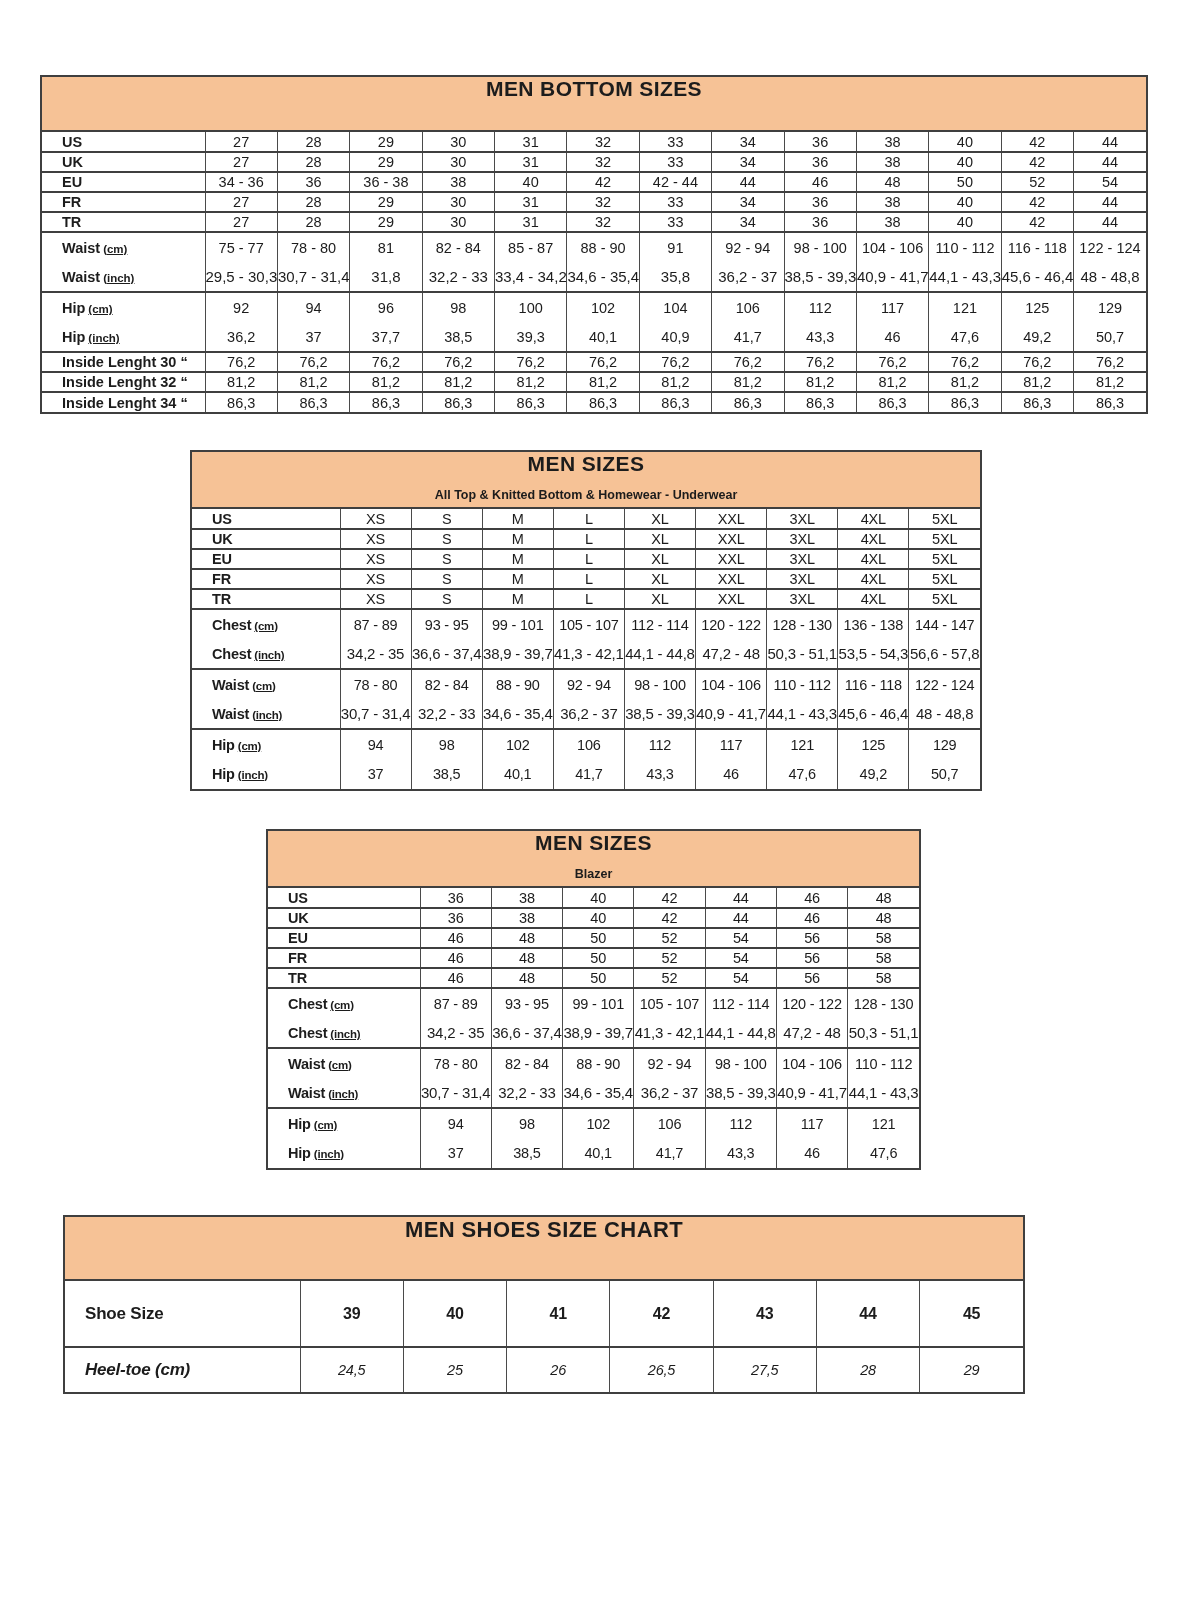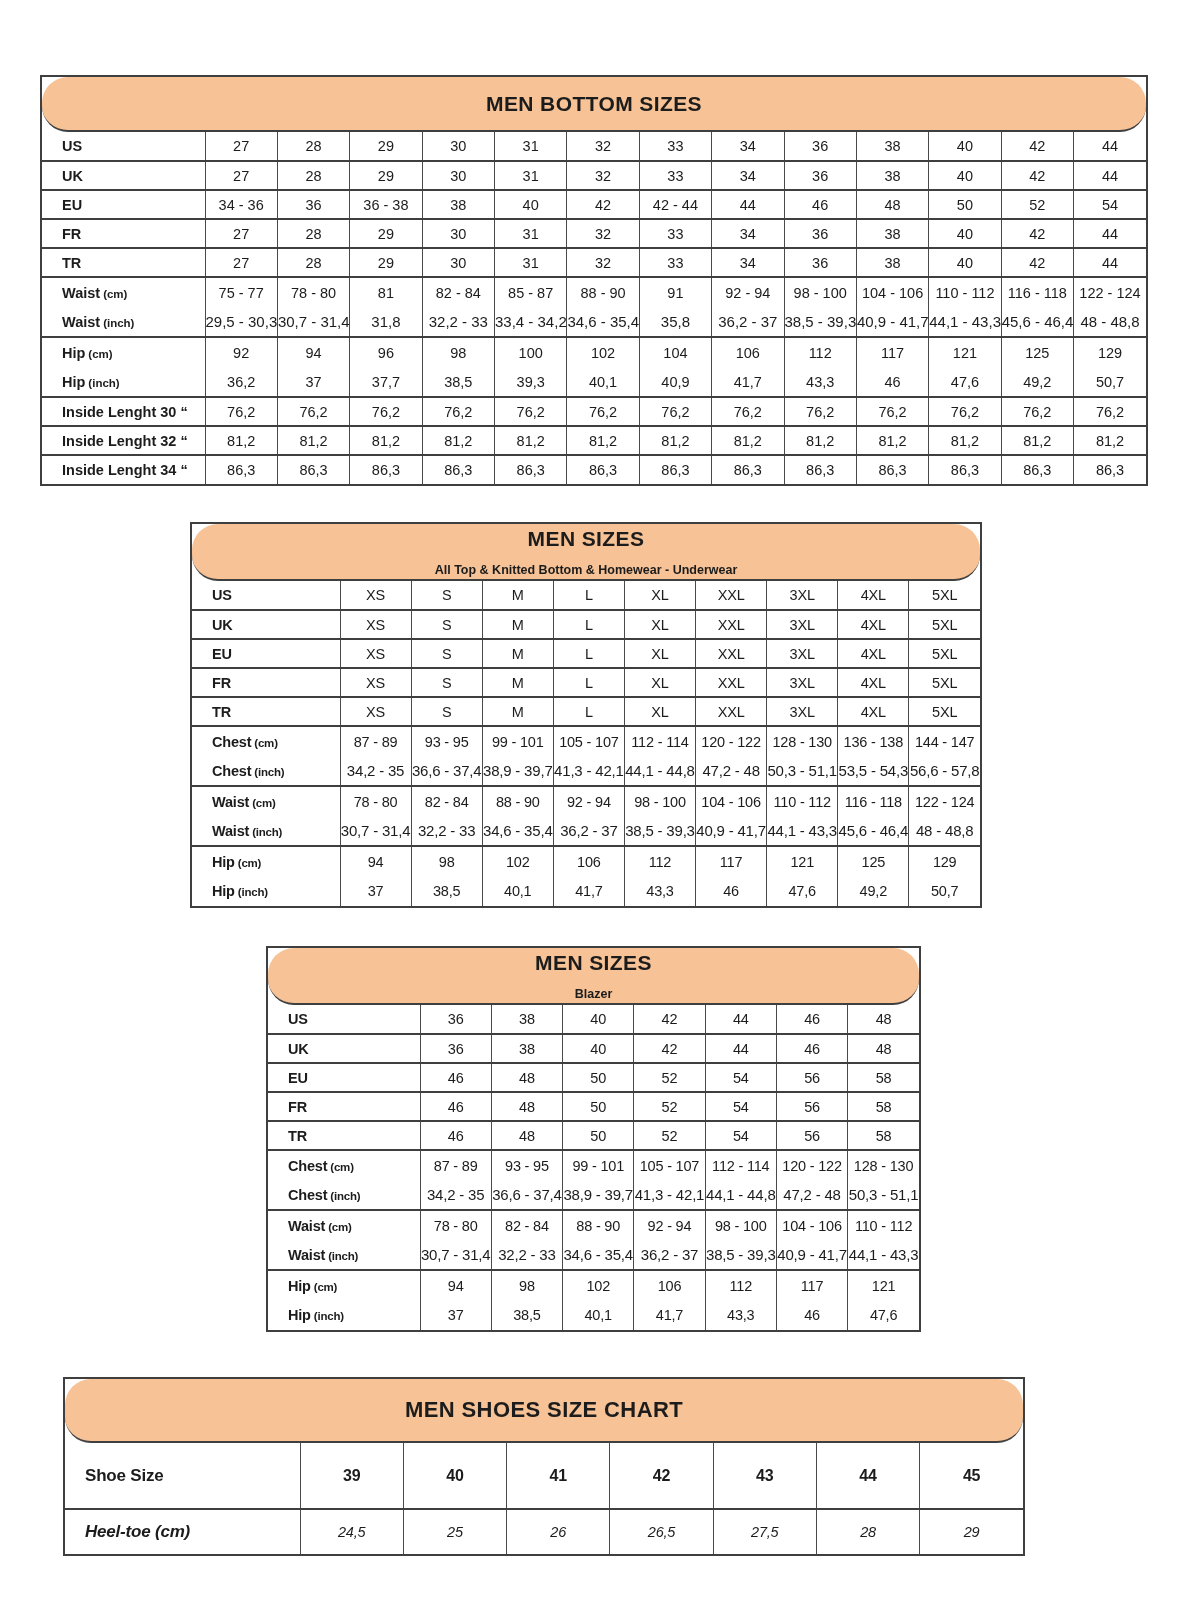--- a/index.html
+++ b/index.html
@@ -12,39 +12,38 @@
   }
   .size-table {
     box-sizing: border-box;
     border: 2px solid var(--border, #3f3f3f);
     background: #fff;
   }
   .thead {
     background: var(--header-bg, #f6c296);
     border-bottom: 2px solid var(--border, #3f3f3f);
     display: flex; flex-direction: column;
-    align-items: center; justify-content: center;
+    align-items: center; 
     text-align: center;
-    border-radius: 26px;
   }
   .ttitle { font-weight: bold; font-size: 21px; letter-spacing: .4px; }
   .tsub   { font-weight: bold; font-size: 12.5px; margin-top: 12px; letter-spacing: 0; }
   table.grid { border-collapse: collapse; width: 100%; table-layout: fixed; }
   table.grid td {
     border-left: 1px solid #4a4a4a;
     border-top: 2px solid var(--border, #3f3f3f);
     text-align: center; vertical-align: middle;
     font-size: 14.5px; padding: 0; overflow: hidden; white-space: nowrap;
   }
   table.grid td:first-child { border-left: none; }
   table.grid tr:first-child td { border-top: none; }
   table.grid tr.joined td { border-top: none; }
   table.grid td.label { text-align: left; padding-left: 20px; font-weight: bold; }
-  .unit { font-size: 11.5px; margin-left: 3px; }
-  tr { height: 29px; }
+  .unit { font-size: 11.5px; margin-left: 3px; text-decoration: underline; }
+  tr { height: 20px; }
   tr.unitrow { height: 30px; }
   tr.small td.cell { font-size: 15px; }
   tr.boldcells td.cell { font-weight: bold; }
 
   
   .tbl0 { margin: 75px 0 0 40px; width: 1108px; }
   .tbl0 .thead { height: 53px; }
   .tbl0 col.label-col { width: 163px; }
 
   

